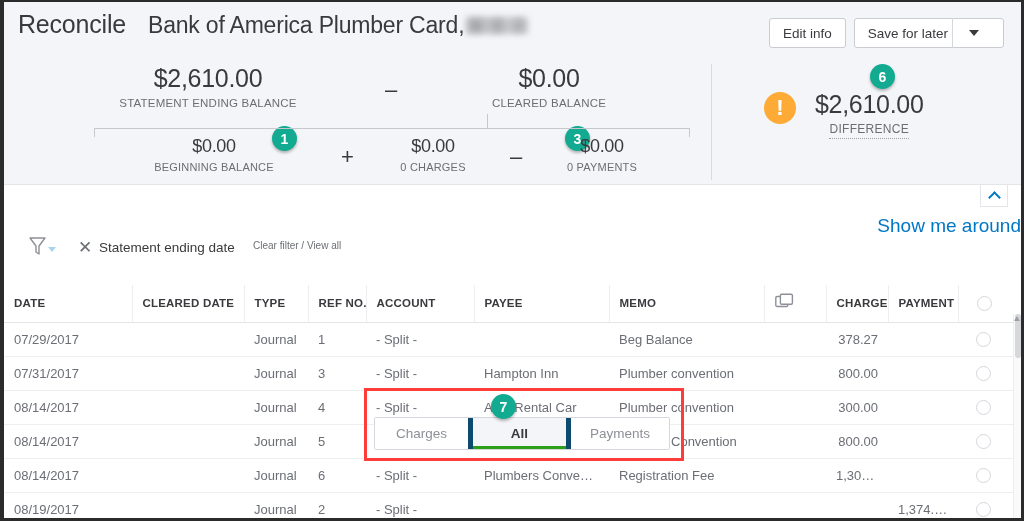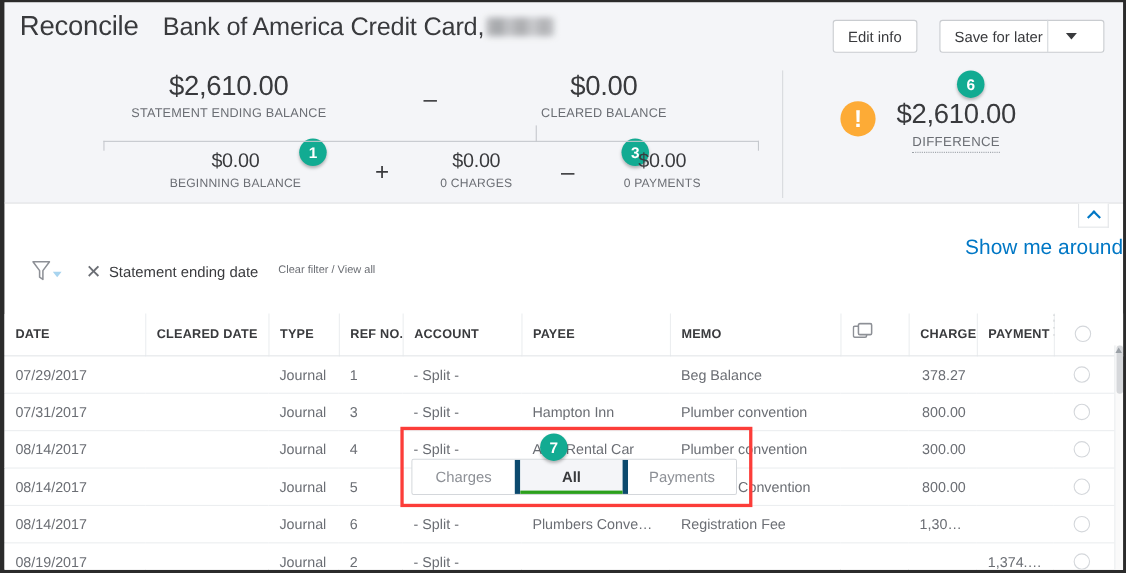--- a/index.html
+++ b/index.html
@@ -5,21 +5,21 @@
   * { box-sizing: border-box; margin: 0; padding: 0; }
   html, body {
     width: 1024px; height: 521px;
     font-family: "Liberation Sans", sans-serif;
     background: #ffffff;
     overflow: hidden;
   }
   #app {
     position: relative;
     width: 1024px; height: 521px;
-    background: #a3a3a3;
+    background: #0369a1;
     border-left: 4px solid #2b2b2b;
     border-right: 3px solid #2b2b2b;
     border-top: 2px solid #2b2b2b;
     border-bottom: 3px solid #2b2b2b;
     overflow: hidden;
   }
 
   
   .summary-panel {
     position: relative;
@@ -49,21 +49,21 @@
     opacity: .95;
     border-radius: 2px;
   }
   .subtitle {
     position: absolute; left: 14px; top: 39px;
     font-size: 12.5px; color: #8d9096;
   }
 
   .hdr-buttons {
     position: absolute; right: 17px; top: 16px;
-    display: flex; gap: 20px;
+    display: flex; gap: 8px;
   }
   .btn {
     background: #fff;
     border: 1px solid #c9ccd0;
     border-radius: 3px;
     height: 30px;
     padding: 0 13px;
     font-size: 13.5px;
     color: #393a3d;
     display: flex; align-items: center;
@@ -343,21 +343,21 @@
 </style>
 </head>
 <body>
 
 <div id="app">
 
   <div class="summary-panel">
 
     <div class="title-row">
       <span class="title-main">Reconcile</span>
-      <span class="title-account"><span>Bank of America Credit Card,</span><span class="acct-blur"></span></span>
+      <span class="title-account"><span>Bank of America Plumber Card,</span><span class="acct-blur"></span></span>
     </div>
 
     <div class="hdr-buttons">
       <button class="btn">Edit info</button>
       <button class="btn btn-split">
         <span>Save for later</span>
         <span class="btn-divider"></span>
         <span class="caret"></span>
       </button>
     </div>

